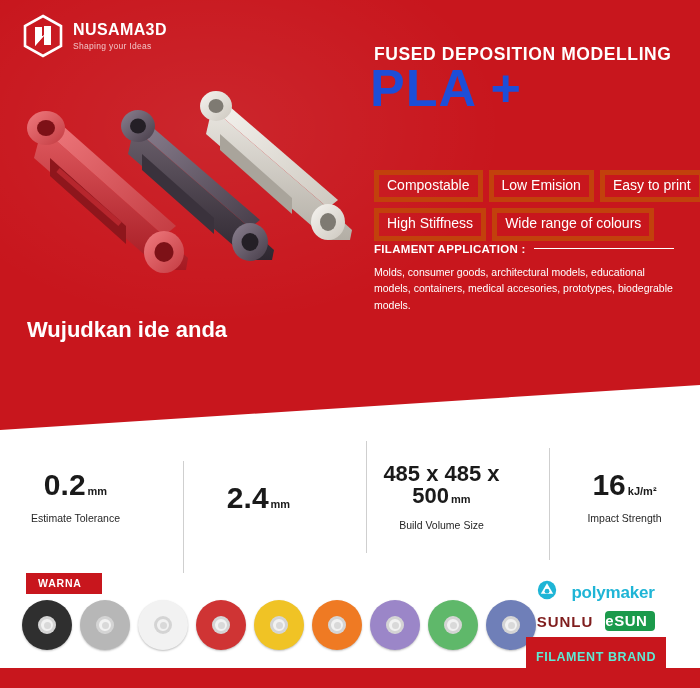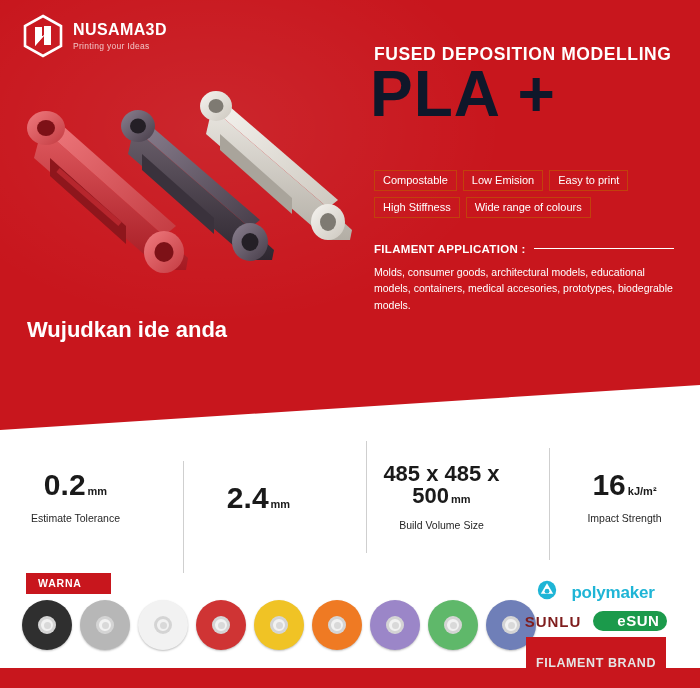--- a/index.html
+++ b/index.html
@@ -66,40 +66,40 @@
     position: absolute;
     left: 374px; top: 44px;
     color: #ffffff;
     font-size: 17.5px;
     font-weight: bold;
     letter-spacing: 0.6px;
   }
   .pla-title {
     position: absolute;
     left: 370px; top: 62px;
-    color: #0f172a;
-    font-size: 64px;
+    color: #1d4ed8;
+    font-size: 52px;
     font-weight: bold;
     letter-spacing: 1px;
     line-height: 1;
   }
   .tags {
     position: absolute;
     left: 374px; top: 170px;
     width: 300px;
   }
   .tag-row {
     display: flex;
     gap: 6px;
     margin-bottom: 6px;
   }
   .tag {
-    border: 1px solid #c2410c;
-    color: #ffffff;
-    font-size: 11px;
+    border: 5px solid #c2410c;
+    color: #ffffff;
+    font-size: 14px;
     padding: 3px 8px 4px 8px;
     white-space: nowrap;
     line-height: 1.1;
   }
   .example-head {
     position: absolute;
     left: 374px; top: 243px;
     color: #ffffff;
     font-size: 11.5px;
     font-weight: bold;
@@ -184,21 +184,21 @@
 
   
   .warna-badge {
     position: absolute;
     left: 26px; top: 573px;
     background: #c8161d;
     color: #ffffff;
     font-size: 10.5px;
     font-weight: bold;
     letter-spacing: 0.8px;
-    padding: 4px 29px 5px 12px;
+    padding: 4px 20px 5px 12px;
   }
   .spools {
     position: absolute;
     left: 22px; top: 600px;
     display: flex;
     gap: 8px;
   }
   .spool {
     width: 50px; height: 50px;
     border-radius: 50%;
@@ -251,32 +251,32 @@
     color: #7f1d1d;
     font-size: 15px;
     font-weight: bold;
     letter-spacing: 1px;
   }
   .brand-esun {
     background: #1b9a4b;
     color: #ffffff;
     font-size: 15px;
     font-weight: bold;
-    padding: 1px 8px 2px 24px;
-    border-radius: 10px;
+    padding: 1px 8px 2px 0;
+    border-radius: 4px;
     letter-spacing: 0.5px;
   }
   .brand-filament {
     margin-top: 6px;
     background: #c8161d;
-    color: #e5e5e5;
+    color: #5eead4;
     font-size: 12.5px;
     font-weight: bold;
     letter-spacing: 0.6px;
-    padding: 19px 10px 4px 10px;
+    padding: 13px 10px 4px 10px;
     display: inline-block;
   }
 
   
   .bottom-strip {
     position: absolute;
     left: 0; bottom: 0;
     width: 700px;
     height: 20px;
     background: #c8161d;
@@ -293,21 +293,21 @@
     <span class="logo-mark">
       <svg width="42" height="44" viewBox="0 0 42 44">
         <polygon points="21,2 39,12 39,32 21,42 3,32 3,12" fill="none" stroke="#ffffff" stroke-width="2.6"></polygon>
         <path d="M13,32 L13,13 L20,13 L20,22 L29,22 L29,12 L29,12" fill="#ffffff"></path>
         <path d="M13,32 L13,13 L20,13 L20,22 L29,22 L29,31 L22,31 L22,22 Z" fill="#ffffff"></path>
         <rect x="22" y="12" width="7" height="10" fill="#ffffff"></rect>
       </svg>
     </span>
     <span class="logo-text">
       <div class="logo-title">NUSAMA3D</div>
-      <div class="logo-sub">Printing your Ideas</div>
+      <div class="logo-sub">Shaping your Ideas</div>
     </span>
   </div>
 
   <div class="product">
     <svg width="360" height="200" viewBox="0 0 360 200">
       <defs>
         <linearGradient id="gRed" x1="0" y1="0" x2="0" y2="1">
           <stop offset="0%" stop-color="#e05a5f"></stop>
           <stop offset="100%" stop-color="#a51a22"></stop>
         </linearGradient>

